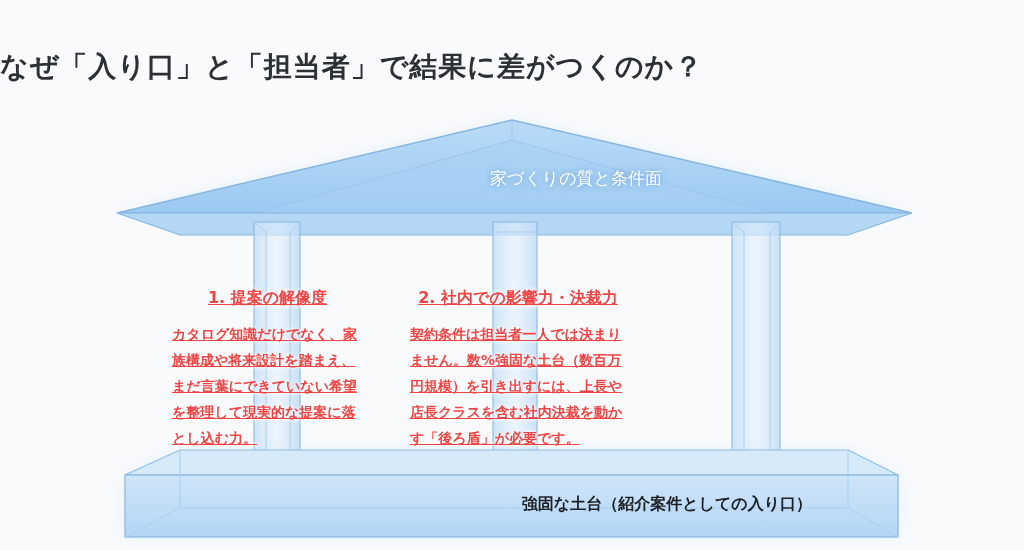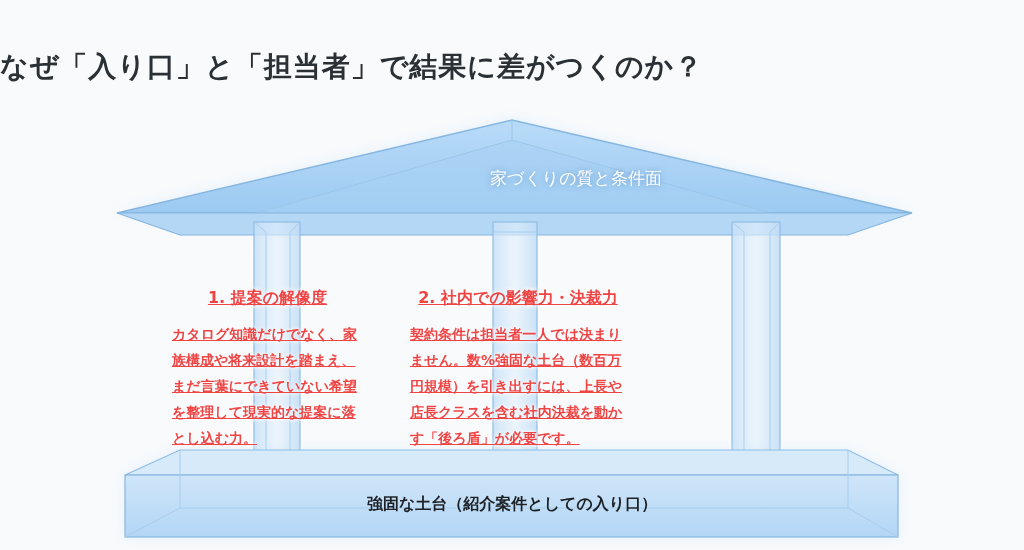--- a/index.html
+++ b/index.html
@@ -31,21 +31,21 @@
   }
   .pillar-text p {
     margin: 12px; font-size: 14px; font-weight: bold; line-height: 26px;
     text-shadow: 0 0 3px #fff, 0 0 5px #fff;
   }
   .p1 { left: 160px; width: 215px; }
   .p2 { left: 398px; width: 240px; }
   .p3 { left: 675px; width: 220px; }
   .base-label {
     position: absolute; left: 212px; top: 494px; width: 600px;
-    text-align: center; font-size: 16px; font-weight: bold; color: #1d2125;
+    text-align: right; font-size: 16px; font-weight: bold; color: #1d2125;
   }
 </style>
 </head>
 <body>
 
 <div class="title">なぜ「入り口」と「担当者」で結果に差がつくのか？</div>
 
 <svg class="diagram" width="1024" height="550" viewBox="0 0 1024 550">
   <defs>
     <linearGradient id="roofGrad" x1="0" y1="0" x2="0" y2="1">

